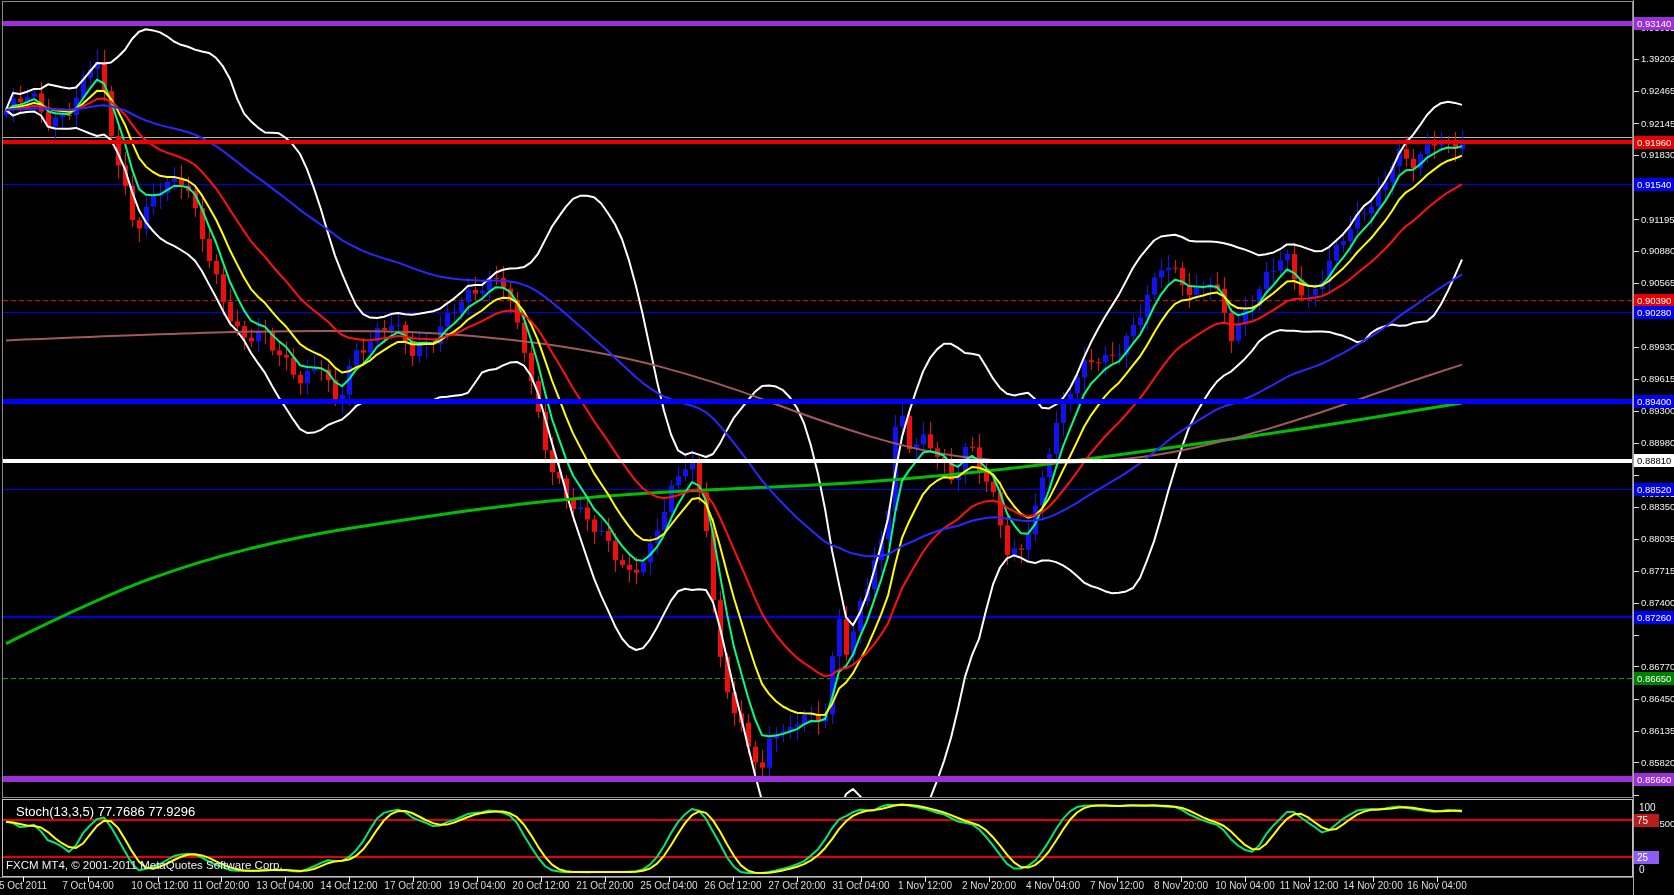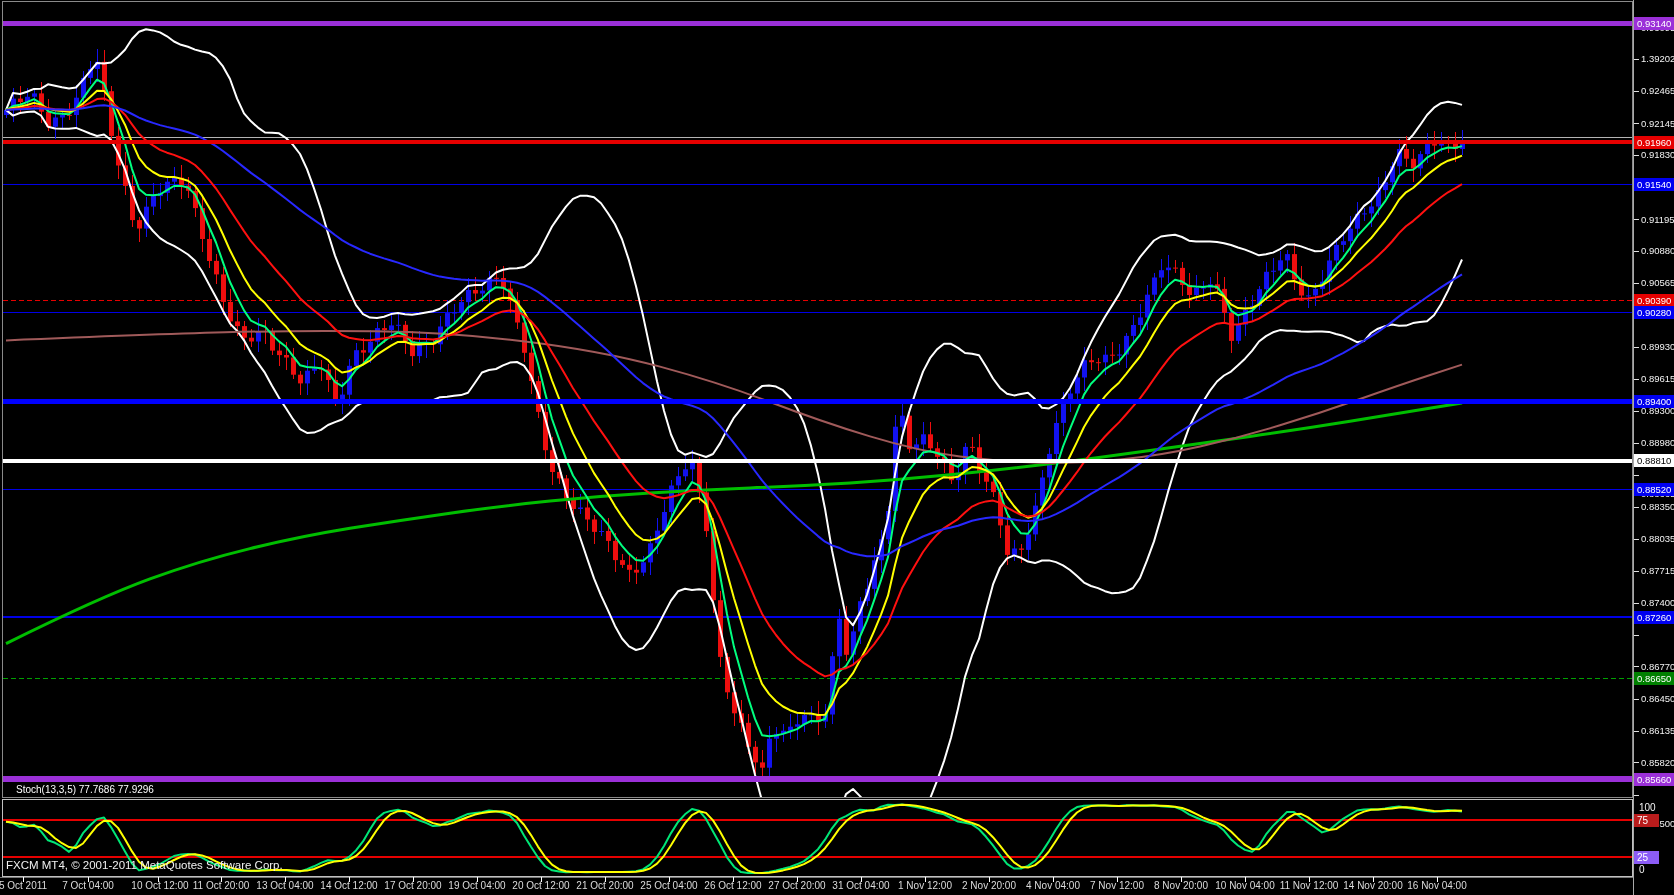--- a/index.html
+++ b/index.html
@@ -9,21 +9,21 @@
   }
   #chart-svg{position:absolute;left:0;top:0;}
   .txt{position:absolute;white-space:nowrap;}
   .price-tick{font-size:9.5px;color:#F2F2F2;left:1641px;z-index:2;}
   .price-badge{left:1634px;width:40px;height:13px;font-size:9.5px;line-height:13px;
     padding-left:3px;z-index:3;}
   .stoch-scale{font-size:10px;color:#F2F2F2;left:1639px;z-index:2;}
   .stoch-badge{left:1634px;width:22px;height:13px;font-size:10px;line-height:13px;
     padding-left:3px;z-index:3;}
   .time-label{font-size:10px;color:#DCDCDC;top:880px;transform:translateX(-50%);z-index:2;}
-  .stoch-label{left:16px;top:784px;font-size:10px;color:#FFFFFF;z-index:4;}
+  .stoch-label{left:16px;top:804px;font-size:13px;color:#FFFFFF;z-index:4;}
   .copyright{left:6px;top:859px;font-size:11.5px;color:#F0F0F0;z-index:4;}
 </style>
 </head>
 <body>
 
 <div class="screen">
   <svg id="chart-svg" width="1674" height="895">
       <defs>
         <clipPath id="mainClip">
           <rect x="3" y="2" width="1629" height="795"></rect>

